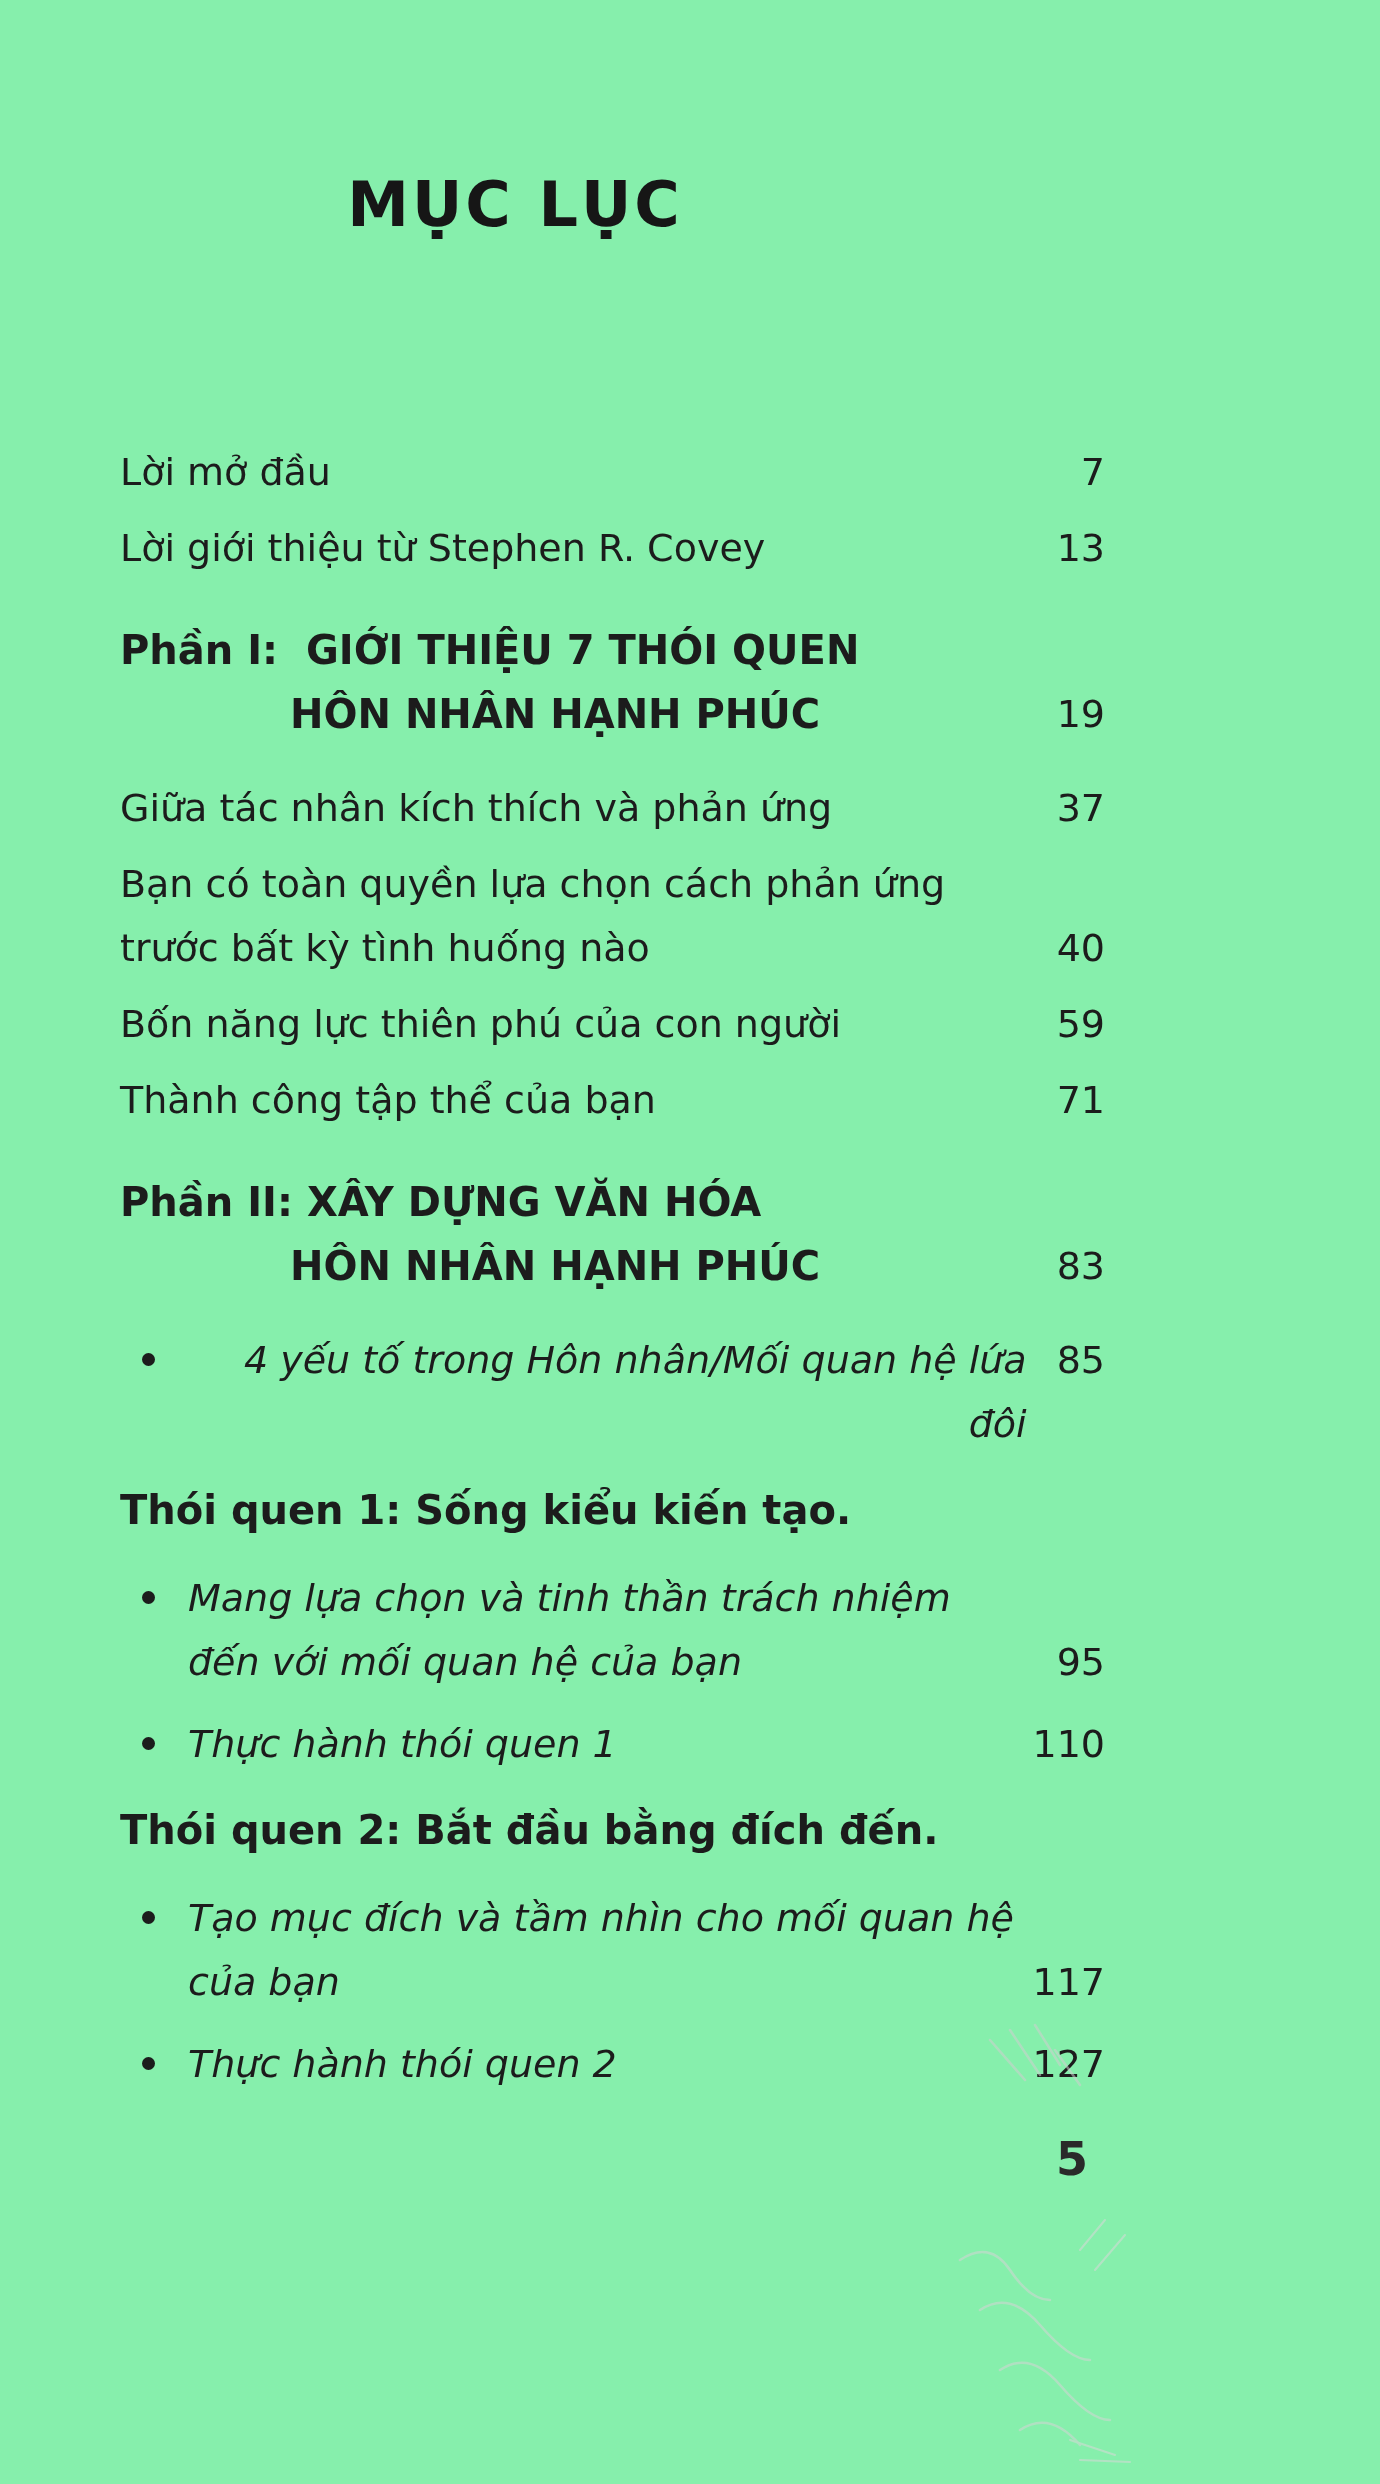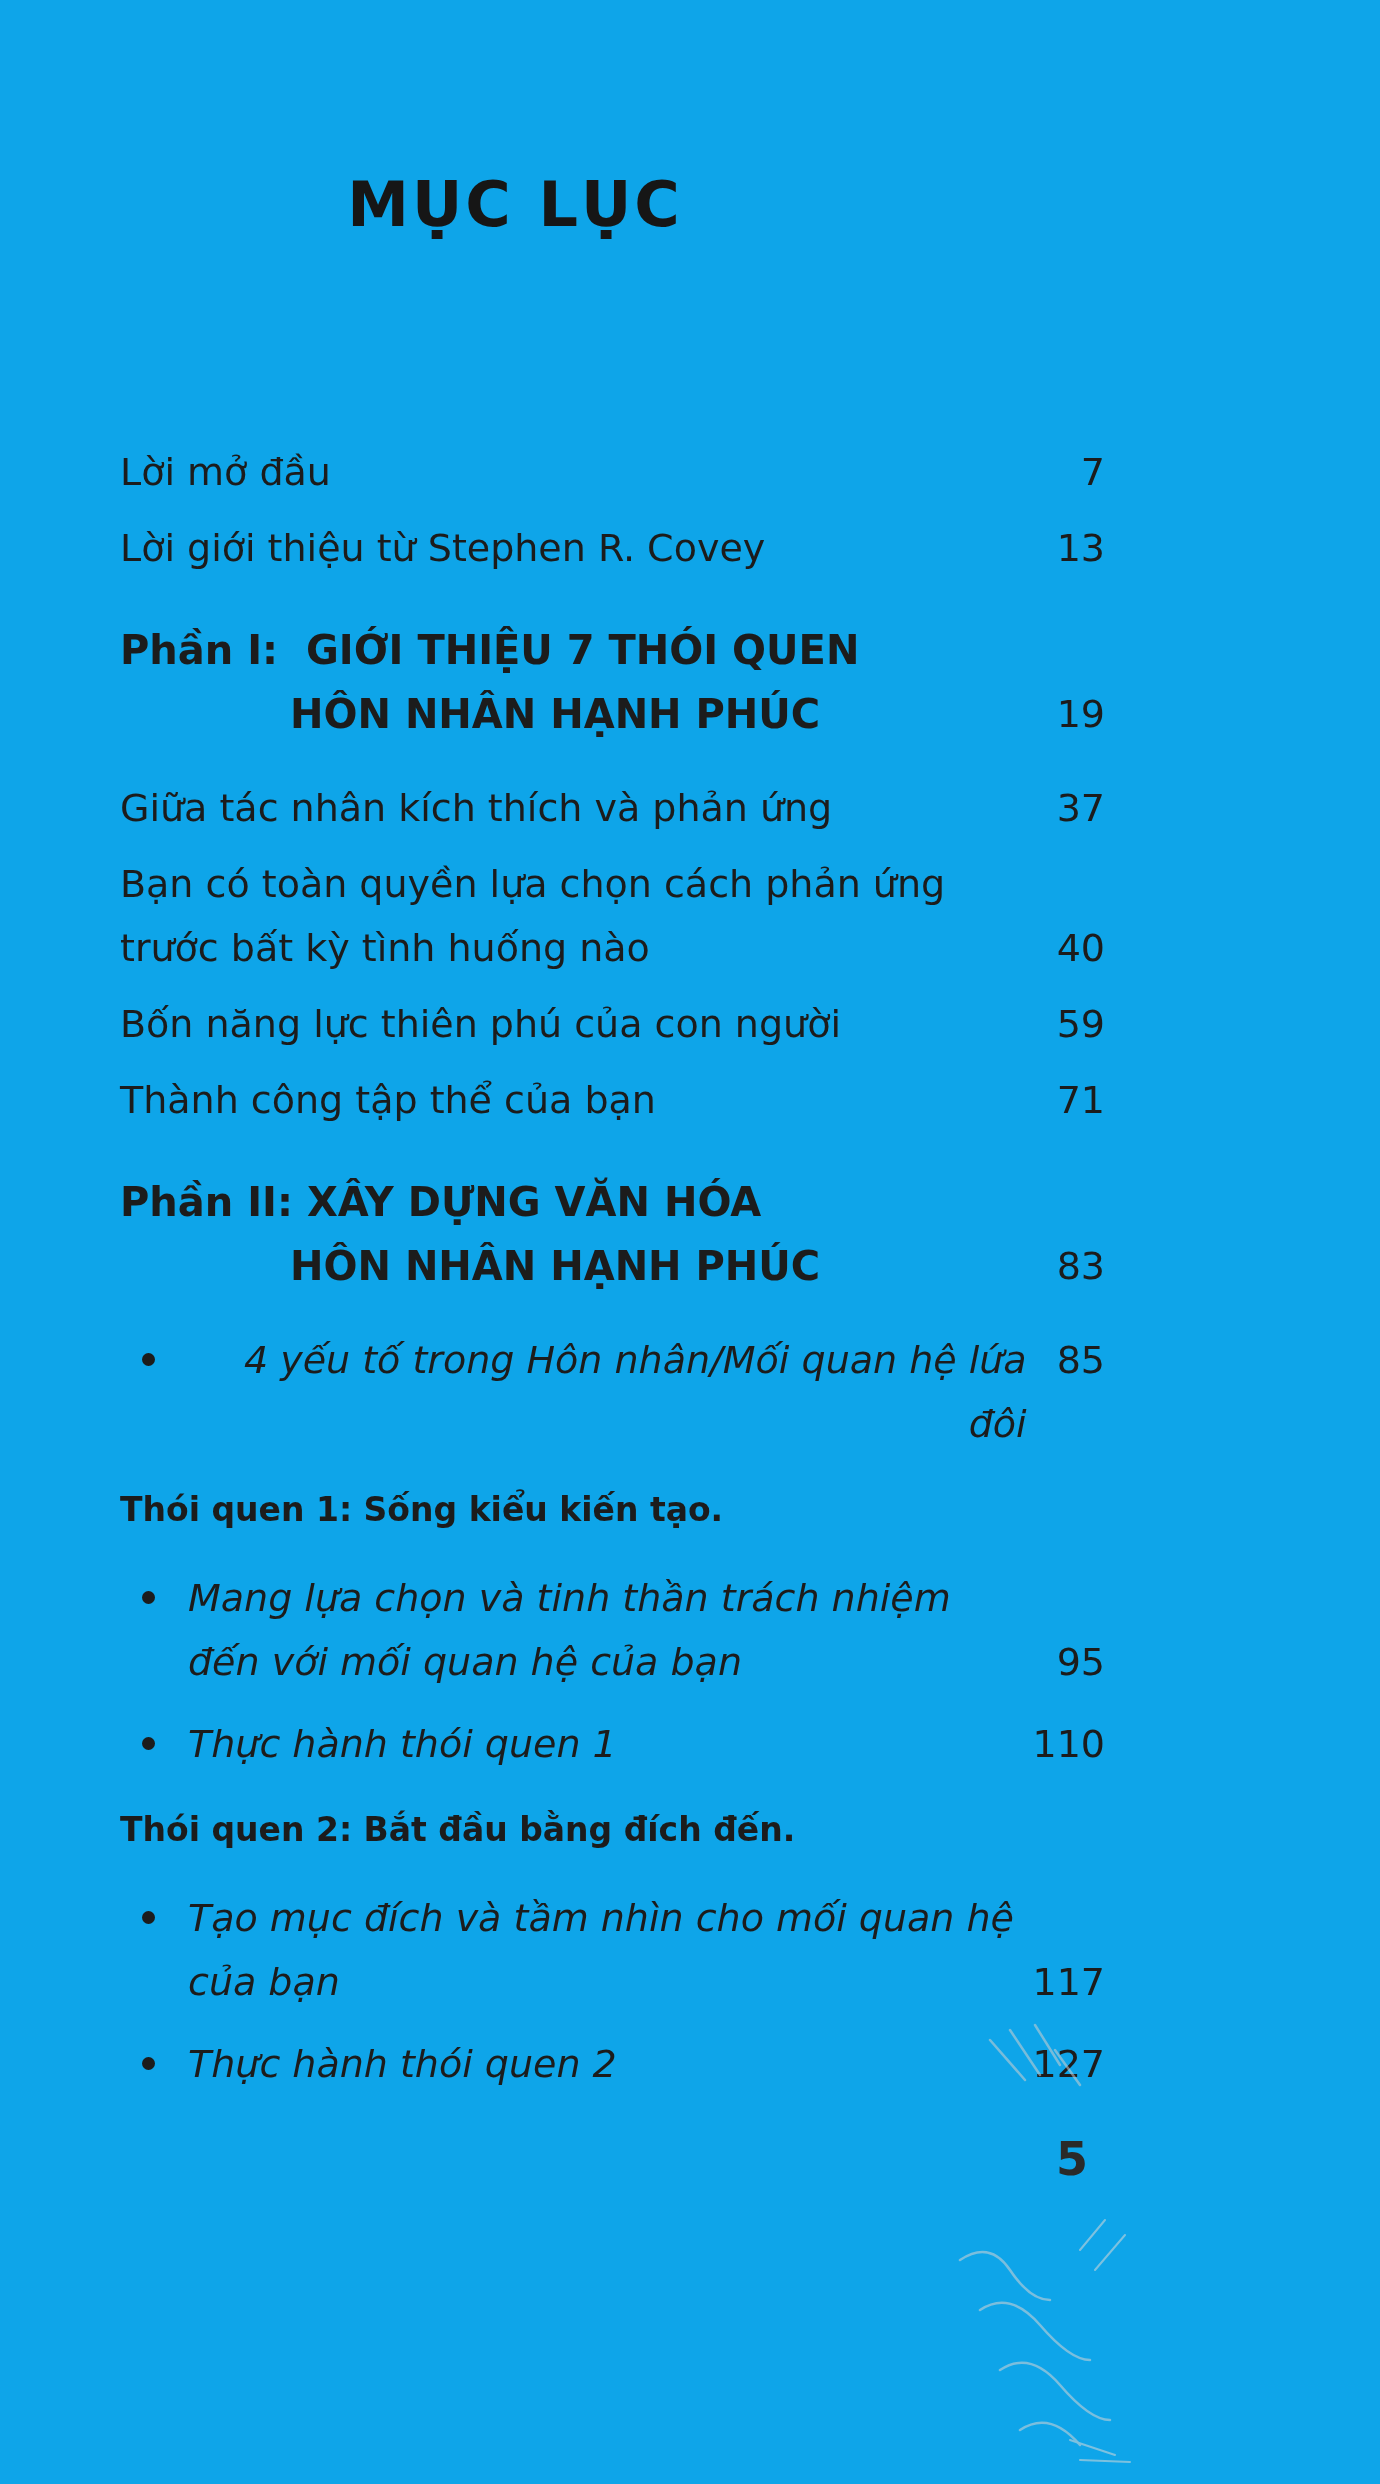--- a/index.html
+++ b/index.html
@@ -5,21 +5,21 @@
   html, body {
     margin: 0;
     padding: 0;
     background: #e9e9e9;
     font-family: "DejaVu Sans", "Liberation Sans", sans-serif;
   }
   .page {
     position: relative;
     width: 1380px;
     height: 2484px;
-    background: #0ea5e9;
+    background: #86efac;
     color: #1c1c1c;
     overflow: hidden;
     margin: 0 auto;
   }
   .title {
     position: absolute;
     top: 168px;
     left: 120px;
     width: 790px;
     text-align: center;
@@ -48,21 +48,21 @@
     margin-left: auto;
     padding-left: 30px;
     font-style: normal;
     font-weight: 400;
     font-size: 38px;
     color: #1c1c1c;
   }
   .entry.section { margin-top: 38px; margin-bottom: 30px; }
   .entry.section .line { font-weight: 700; font-size: 40px; line-height: 64px; }
   .entry.habit { margin-top: 22px; margin-bottom: 24px; }
-  .entry.habit .line { font-weight: 700; font-size: 33px; }
+  .entry.habit .line { font-weight: 700; font-size: 40px; }
   .entry.bullet { margin-top: 18px; margin-bottom: 18px; text-align: right; }
   .entry.bullet .line { font-style: italic; padding-left: 68px; }
   .bullet-dot {
     position: absolute;
     left: 22px;
     top: 25px;
     width: 13px;
     height: 13px;
     background: #1c1c1c;
     border-radius: 50%;

